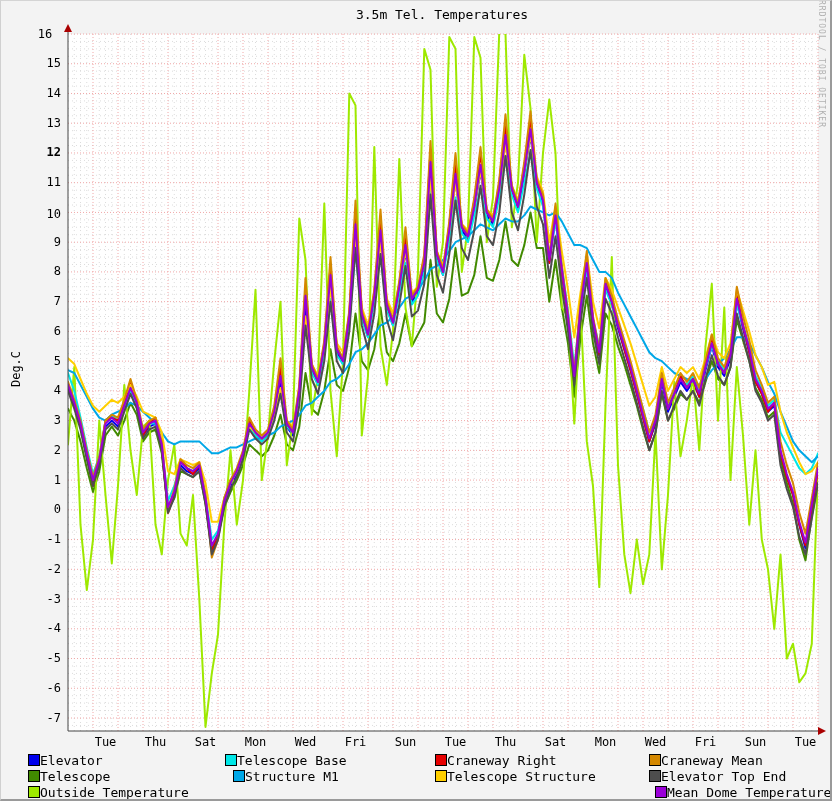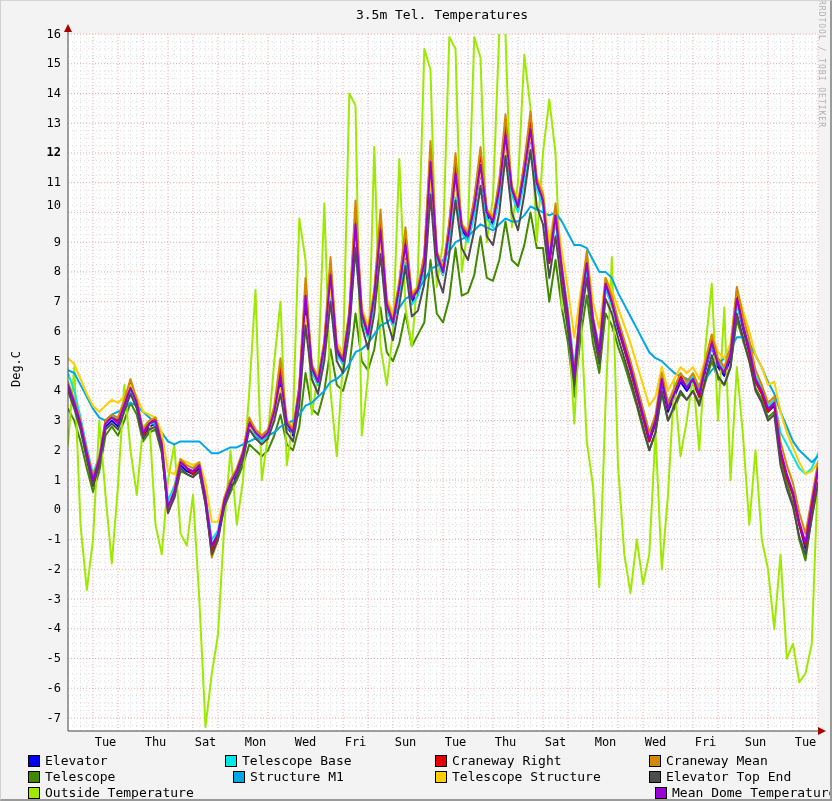--- a/index.html
+++ b/index.html
@@ -13,21 +13,21 @@
   }
   .title{position:absolute;top:6px;left:66px;width:750px;text-align:center;
     font-size:13px;letter-spacing:0px;}
   .ylab-title{position:absolute;left:-55px;top:361px;width:140px;height:14px;
     text-align:center;font-size:12px;transform:rotate(-90deg);}
   .wm{position:absolute;left:745px;top:58px;width:150px;height:10px;text-align:center;
     font-size:8px;color:#b0b0b0;letter-spacing:1px;transform:rotate(90deg);}
   svg.plot{position:absolute;left:0;top:0;}
   .ytick{position:absolute;width:32px;text-align:right;font-size:12px;line-height:13px;}
   .xtick{position:absolute;width:44px;text-align:center;font-size:12px;line-height:13px;}
-  .legend-item{position:absolute;display:flex;align-items:flex-end;gap:5px;
+  .legend-item{position:absolute;display:flex;align-items:flex-start;
     font-size:13px;line-height:13px;white-space:pre;}
   .swatch{width:10px;height:10px;border:1px solid #000;flex:0 0 auto;}
   .lc1r1{left:27px;top:753px}.lc1r2{left:27px;top:769px}.lc1r3{left:27px;top:785px}
   .lc2r1{left:224px;top:753px}.lc2r2{left:232px;top:769px}
   .lc3r1{left:434px;top:753px}.lc3r2{left:434px;top:769px}
   .lc4r1{left:648px;top:753px}.lc4r2{left:648px;top:769px}.lc4r3{left:654px;top:785px}
 </style>
 </head>
 <body>
 
@@ -269,27 +269,27 @@
         <polyline points="67.0,389.9 73.3,407.7 79.5,428.5 85.8,458.3 92.0,485.0 98.3,464.2 104.5,428.5 110.8,422.6 117.0,428.5 123.3,410.7 129.5,392.8 135.8,407.7 142.0,437.5 148.3,428.5 154.5,425.6 160.8,449.3 167.0,511.8 173.3,496.9 179.5,467.2 185.8,473.1 192.0,476.1 198.3,470.2 204.5,502.9 210.8,553.4 217.0,538.6 223.3,505.9 229.5,488.0 235.8,476.1 242.0,458.3 248.3,428.5 254.5,437.5 260.8,443.4 267.0,437.5 273.3,419.6 279.5,392.8 285.8,431.5 292.0,440.4 298.3,404.7 304.5,324.4 310.8,378.0 317.0,392.8 323.3,360.1 329.5,300.7 335.8,360.1 342.0,372.0 348.3,330.4 354.5,247.1 360.8,324.4 367.0,348.2 373.3,312.5 379.5,253.1 385.8,318.5 392.0,339.3 398.3,303.6 404.5,265.0 410.8,315.5 417.0,309.6 423.3,282.8 429.5,193.6 435.8,273.9 442.0,291.7 448.3,253.1 454.5,199.5 460.8,247.1 467.0,259.0 473.3,229.3 479.5,184.7 485.8,235.2 492.0,244.1 498.3,211.4 504.5,154.9 510.8,211.4 517.0,229.3 523.3,193.6 529.5,149.0 535.8,205.5 542.0,223.3 548.3,276.9 554.5,235.2 560.8,285.8 567.0,330.4 573.3,383.9 579.5,321.5 585.8,276.9 592.0,330.4 598.3,363.1 604.5,297.7 610.8,312.5 617.0,336.3 623.3,357.2 629.5,378.0 635.8,401.8 642.0,425.6 648.3,449.3 654.5,431.5 660.8,389.9 667.0,419.6 673.3,404.7 679.5,389.9 685.8,398.8 692.0,389.9 698.3,404.7 704.5,378.0 710.8,354.2 717.0,375.0 723.3,383.9 729.5,366.1 735.8,312.5 742.0,336.3 748.3,360.1 754.5,389.9 760.8,401.8 767.0,419.6 773.3,413.7 779.5,464.2 785.8,488.0 792.0,505.9 798.3,535.6 804.5,553.4 810.8,517.7 817.0,482.1" fill="none" stroke="#4d4d4d" stroke-width="2" stroke-linejoin="round" stroke-linecap="round"></polyline>
         <polyline points="67.0,383.9 73.3,401.8 79.5,422.6 85.8,452.3 92.0,479.1 98.3,458.3 104.5,422.6 110.8,416.6 117.0,422.6 123.3,404.7 129.5,386.9 135.8,401.8 142.0,431.5 148.3,422.6 154.5,419.6 160.8,443.4 167.0,505.9 173.3,491.0 179.5,461.2 185.8,467.2 192.0,470.2 198.3,464.2 204.5,496.9 210.8,544.5 217.0,532.6 223.3,499.9 229.5,482.1 235.8,470.2 242.0,452.3 248.3,422.6 254.5,431.5 260.8,437.5 267.0,431.5 273.3,410.7 279.5,375.0 285.8,422.6 292.0,431.5 298.3,389.9 304.5,294.7 310.8,366.1 317.0,380.9 323.3,345.3 329.5,273.9 335.8,348.2 342.0,360.1 348.3,315.5 354.5,223.3 360.8,312.5 367.0,333.4 373.3,294.7 379.5,229.3 385.8,303.6 392.0,321.5 398.3,285.8 404.5,244.1 410.8,297.7 417.0,288.8 423.3,262.0 429.5,160.9 435.8,253.1 442.0,270.9 448.3,229.3 454.5,172.8 460.8,226.3 467.0,235.2 473.3,205.5 479.5,163.9 485.8,211.4 492.0,220.4 498.3,187.6 504.5,134.1 510.8,187.6 517.0,205.5 523.3,169.8 529.5,128.2 535.8,181.7 542.0,199.5 548.3,259.0 554.5,214.4 560.8,267.9 567.0,315.5 573.3,375.0 579.5,306.6 585.8,262.0 592.0,318.5 598.3,351.2 604.5,282.8 610.8,300.7 617.0,324.4 623.3,345.3 629.5,366.1 635.8,389.9 642.0,413.7 648.3,437.5 654.5,419.6 660.8,378.0 667.0,407.7 673.3,392.8 679.5,378.0 685.8,386.9 692.0,378.0 698.3,392.8 704.5,366.1 710.8,342.3 717.0,363.1 723.3,372.0 729.5,354.2 735.8,297.7 742.0,324.4 748.3,348.2 754.5,378.0 760.8,389.9 767.0,407.7 773.3,401.8 779.5,449.3 785.8,473.1 792.0,491.0 798.3,520.7 804.5,541.5 810.8,502.9 817.0,467.2" fill="none" stroke="#9a00d8" stroke-width="2" stroke-linejoin="round" stroke-linecap="round"></polyline>
       </g>
       <line x1="67" y1="26" x2="67" y2="730" stroke="#444444" stroke-width="1"></line>
       <line x1="67" y1="730" x2="822" y2="730" stroke="#444444" stroke-width="1"></line>
       <polygon points="67,23 63,31 71,31" fill="#aa0000"></polygon>
       <polygon points="825,730 817,726 817,734" fill="#aa0000"></polygon>
     </svg>
 
   <div id="yticks">
-      <div class="ytick" style="left: 28px; top: 26.5px;">16</div>
+      <div class="ytick" style="left: 28px; top: 26.5px; text-align: center;">16</div>
       <div class="ytick" style="left: 28px; top: 56.2391px;">15</div>
       <div class="ytick" style="left: 28px; top: 85.9783px;">14</div>
       <div class="ytick" style="left: 28px; top: 115.717px;">13</div>
       <div class="ytick" style="left: 28px; top: 145.457px; font-weight: bold;">12</div>
       <div class="ytick" style="left: 28px; top: 175.196px;">11</div>
-      <div class="ytick" style="left: 28px; top: 198px;">10</div>
+      <div class="ytick" style="left: 28px; top: 207px;">10</div>
       <div class="ytick" style="left: 28px; top: 234.674px;">9</div>
       <div class="ytick" style="left: 28px; top: 264.413px;">8</div>
       <div class="ytick" style="left: 28px; top: 294.152px;">7</div>
       <div class="ytick" style="left: 28px; top: 323.891px;">6</div>
       <div class="ytick" style="left: 28px; top: 353.63px;">5</div>
       <div class="ytick" style="left: 28px; top: 383.37px;">4</div>
       <div class="ytick" style="left: 28px; top: 413.109px;">3</div>
       <div class="ytick" style="left: 28px; top: 442.848px;">2</div>
       <div class="ytick" style="left: 28px; top: 472.587px;">1</div>
       <div class="ytick" style="left: 28px; top: 502.326px;">0</div>

